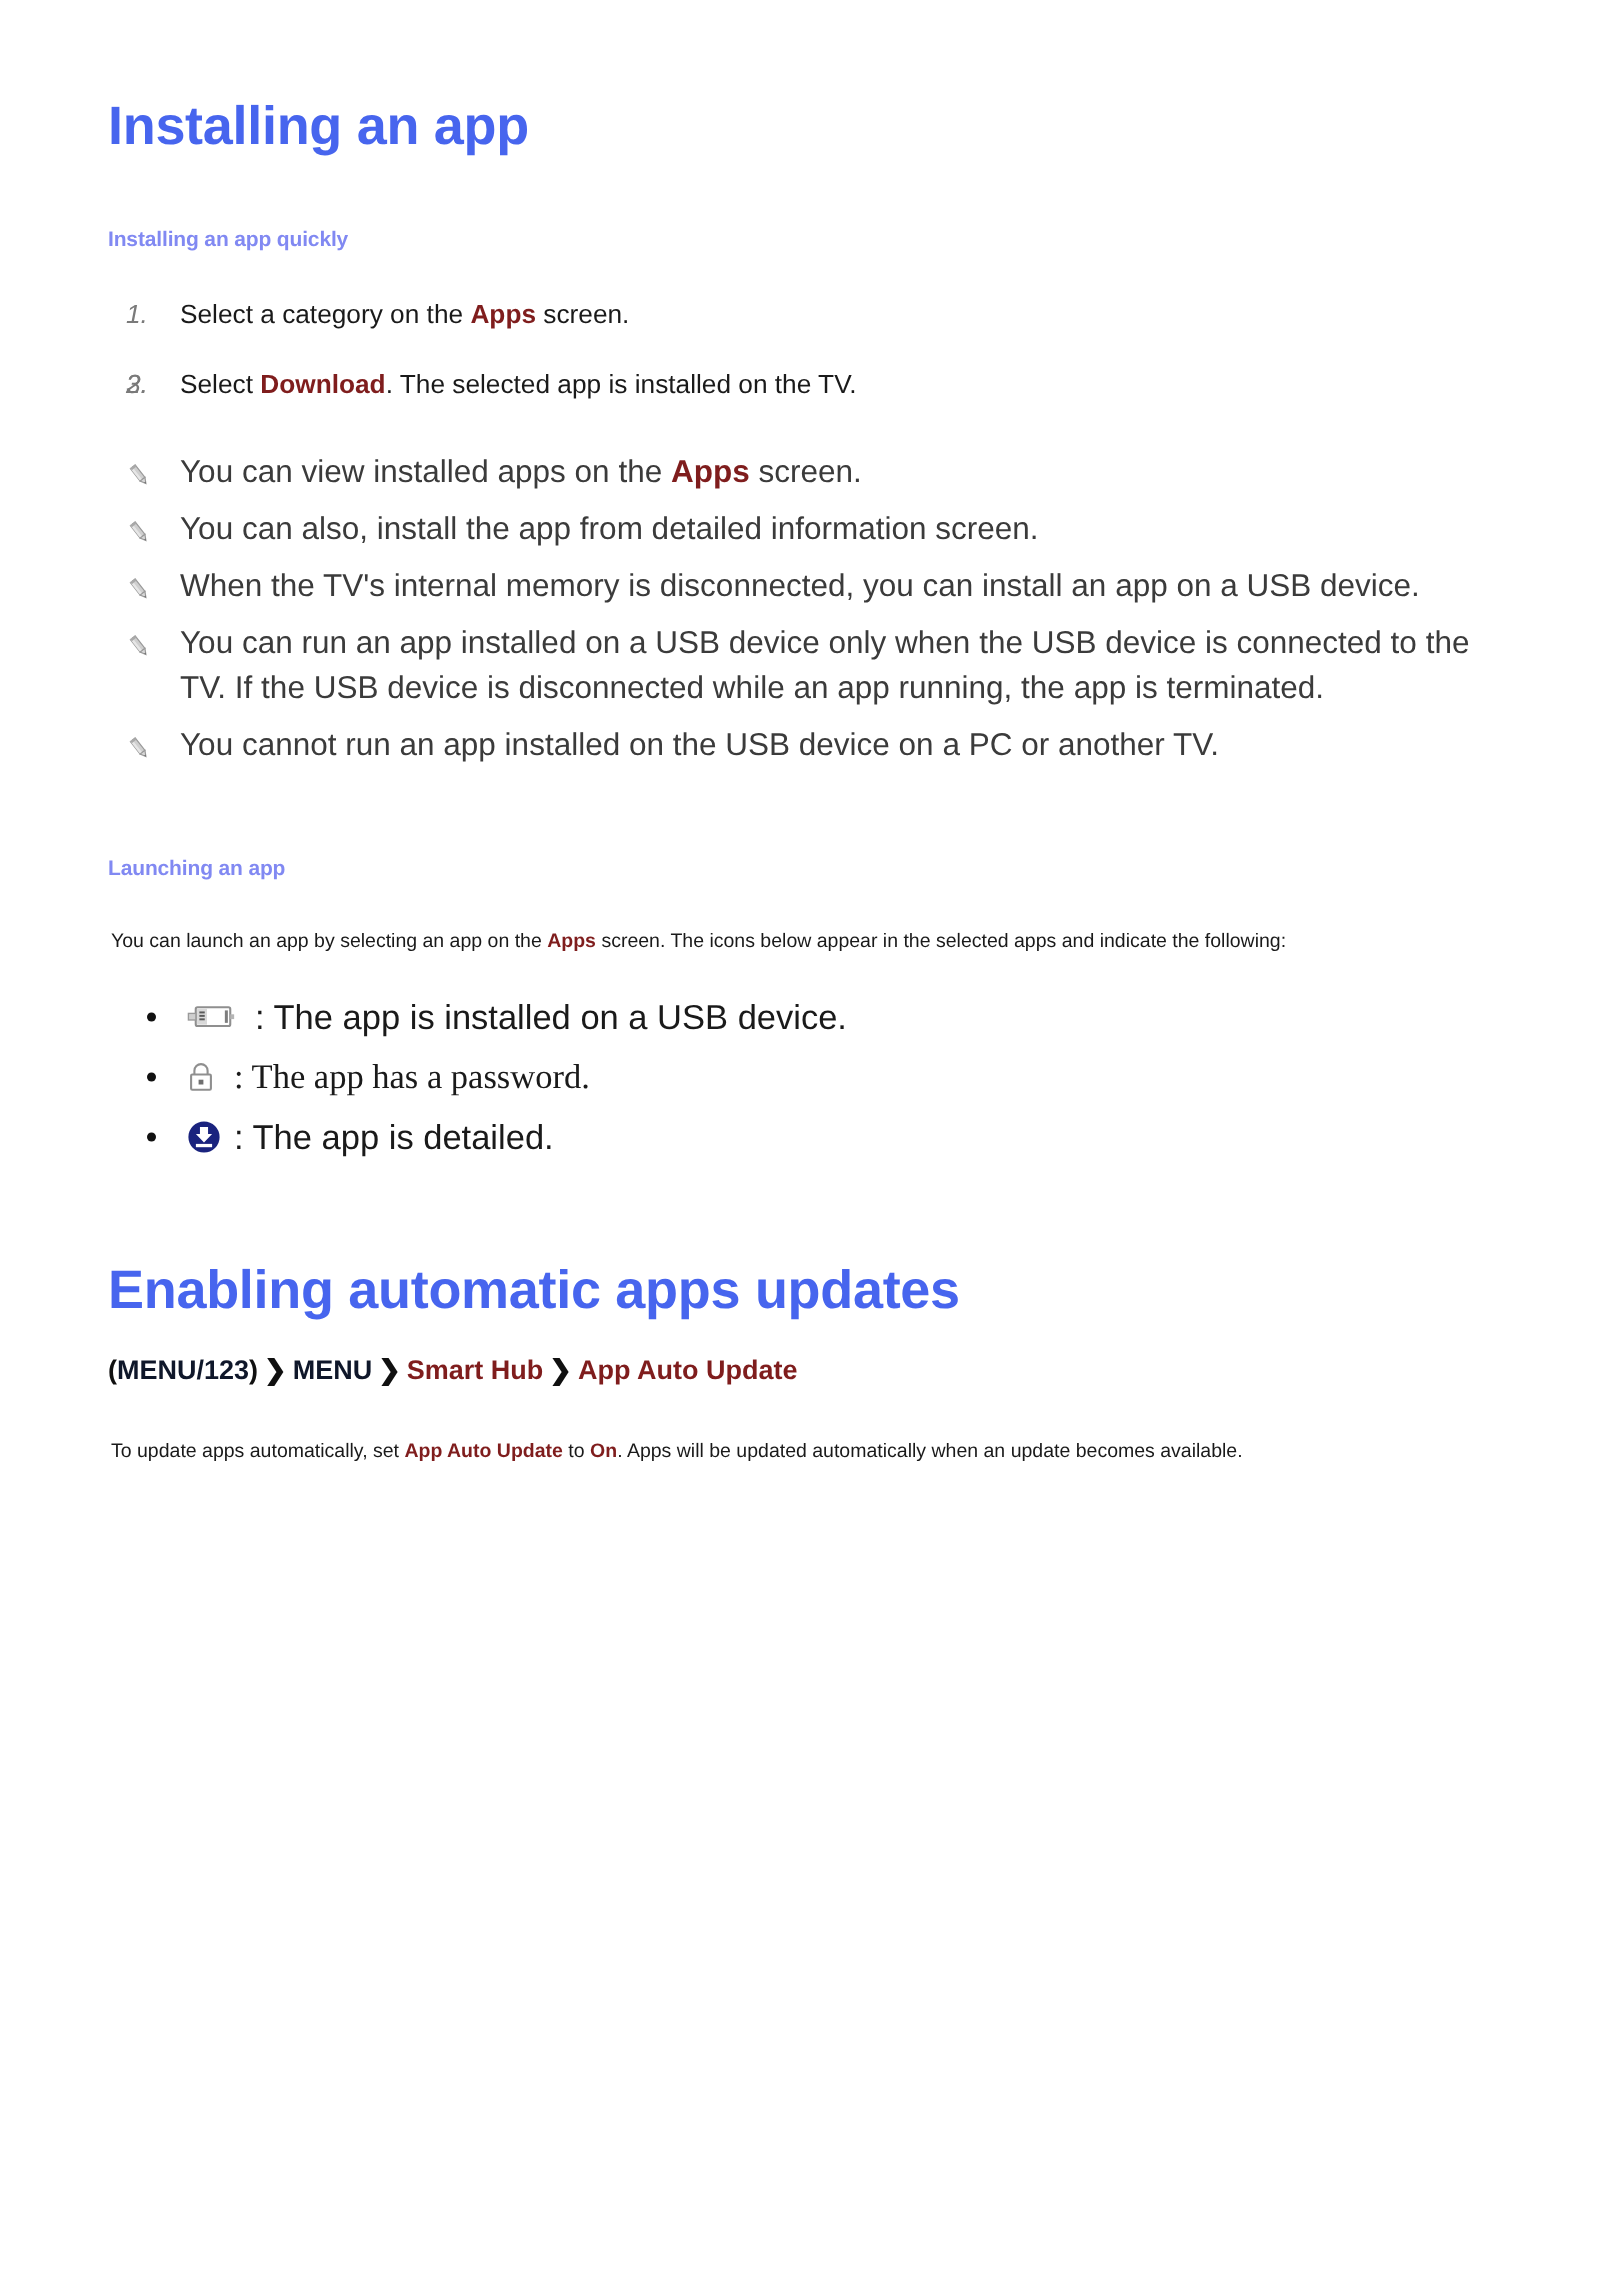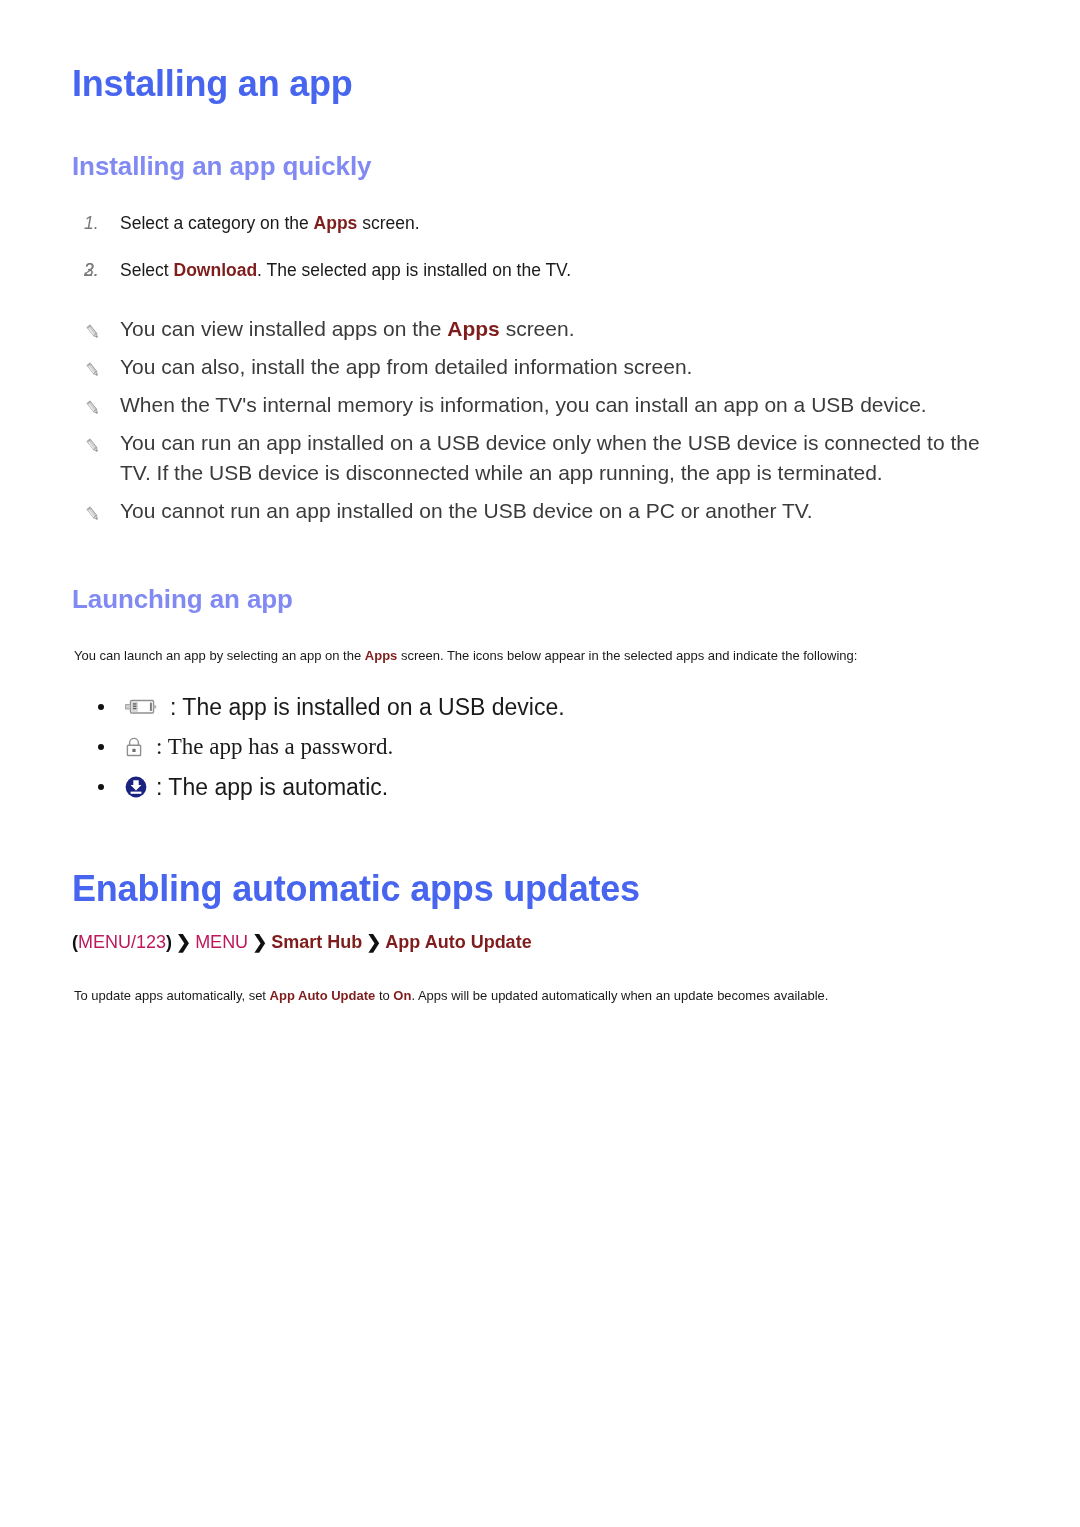--- a/index.html
+++ b/index.html
@@ -25,36 +25,36 @@
   
   h1.title {
     font-size: 36px;
     font-weight: bold;
     color: #4765ee;
     margin: 0;
     letter-spacing: -0.2px;
     line-height: 1.2;
   }
   h2.subtitle {
-    font-size: 26px;
+    font-size: 14px;
     font-weight: bold;
     color: #8189f2;
     margin: 0;
     letter-spacing: -0.1px;
     line-height: 1.2;
   }
   .sec-gap-1 { height: 46px; }
   .sec-gap-2 { height: 26px; }
   .sec-gap-3 { height: 58px; }
   .sec-gap-4 { height: 28px; }
   .sec-gap-5 { height: 60px; }
   .sec-gap-6 { height: 18px; }
   .sec-gap-7 { height: 14px; }
   .sec-gap-8 { height: 22px; }
-  .hl-teal   { color: #be185d; font-weight: normal; }
+  .hl-teal   { color: #0f172a; font-weight: bold; }
   .hl-menu   { color: #7f1d1d; font-weight: bold; }
   .chev      { color: #101010; font-weight: bold; padding: 0 4px; }
   .paren     { color: #101010; }
 
   
   ol.steps {
     list-style: none;
     margin: 0;
     padding: 0;
   }
@@ -212,21 +212,21 @@
         <svg width="18" height="18" viewBox="0 0 18 18">
           <g transform="rotate(-38 9 9)">
             <rect x="7.1" y="1.6" width="4.0" height="10.6" fill="#cfcfcf" stroke="#9a9a9a" stroke-width="0.8"></rect>
             <rect x="7.1" y="1.6" width="1.7" height="10.6" fill="#e6e6e6"></rect>
             <polygon points="7.1,12.2 11.1,12.2 9.1,15.8" fill="#d8d8d8" stroke="#9a9a9a" stroke-width="0.8"></polygon>
             <polygon points="8.4,14.6 9.8,14.6 9.1,15.9" fill="#6f6f6f"></polygon>
             <rect x="7.1" y="1.6" width="4.0" height="1.5" fill="#a9a9a9"></rect>
           </g>
         </svg>
       </span>
-      <span>When the TV's internal memory is information, you can install an app on a USB device.</span>
+      <span>When the TV's internal memory is disconnected, you can install an app on a USB device.</span>
     </li>
     <li>
       <span class="pencil-icon">
         <svg width="18" height="18" viewBox="0 0 18 18">
           <g transform="rotate(-38 9 9)">
             <rect x="7.1" y="1.6" width="4.0" height="10.6" fill="#cfcfcf" stroke="#9a9a9a" stroke-width="0.8"></rect>
             <rect x="7.1" y="1.6" width="1.7" height="10.6" fill="#e6e6e6"></rect>
             <polygon points="7.1,12.2 11.1,12.2 9.1,15.8" fill="#d8d8d8" stroke="#9a9a9a" stroke-width="0.8"></polygon>
             <polygon points="8.4,14.6 9.8,14.6 9.1,15.9" fill="#6f6f6f"></polygon>
             <rect x="7.1" y="1.6" width="4.0" height="1.5" fill="#a9a9a9"></rect>
@@ -292,21 +292,21 @@
     <li class="li-dl">
       <span class="dot"></span>
       <span class="glyph">
         <svg width="24" height="24" viewBox="0 0 24 24">
           <circle cx="12" cy="12" r="10.4" fill="#1a237e"></circle>
           <path d="M12 4.6 L12 11.6 M12 13.6 L7.0 8.0 M12 13.6 L17.0 8.0" fill="none" stroke="#ffffff" stroke-width="0"></path>
           <polygon points="9.3,5.3 14.7,5.3 14.7,10.0 17.4,10.0 12,15.6 6.6,10.0 9.3,10.0" fill="#ffffff"></polygon>
           <rect x="6.6" y="16.6" width="10.8" height="2.2" fill="#ffffff"></rect>
         </svg>
       </span>
-      <span class="txt">: The app is automatic.</span>
+      <span class="txt">: The app is detailed.</span>
     </li>
   </ul>
 
   <div class="sec-gap-5"></div>
 
   <h1 class="title">Enabling automatic apps updates</h1>
 
   <div class="sec-gap-6"></div>
 
   <p class="breadcrumb"><span class="paren">(</span><span class="hl-teal">MENU/123</span><span class="paren">)</span><span class="chev">❯</span><span class="hl-teal">MENU</span><span class="chev">❯</span><span class="hl-menu">Smart Hub</span><span class="chev">❯</span><span class="hl-menu">App Auto Update</span></p>

